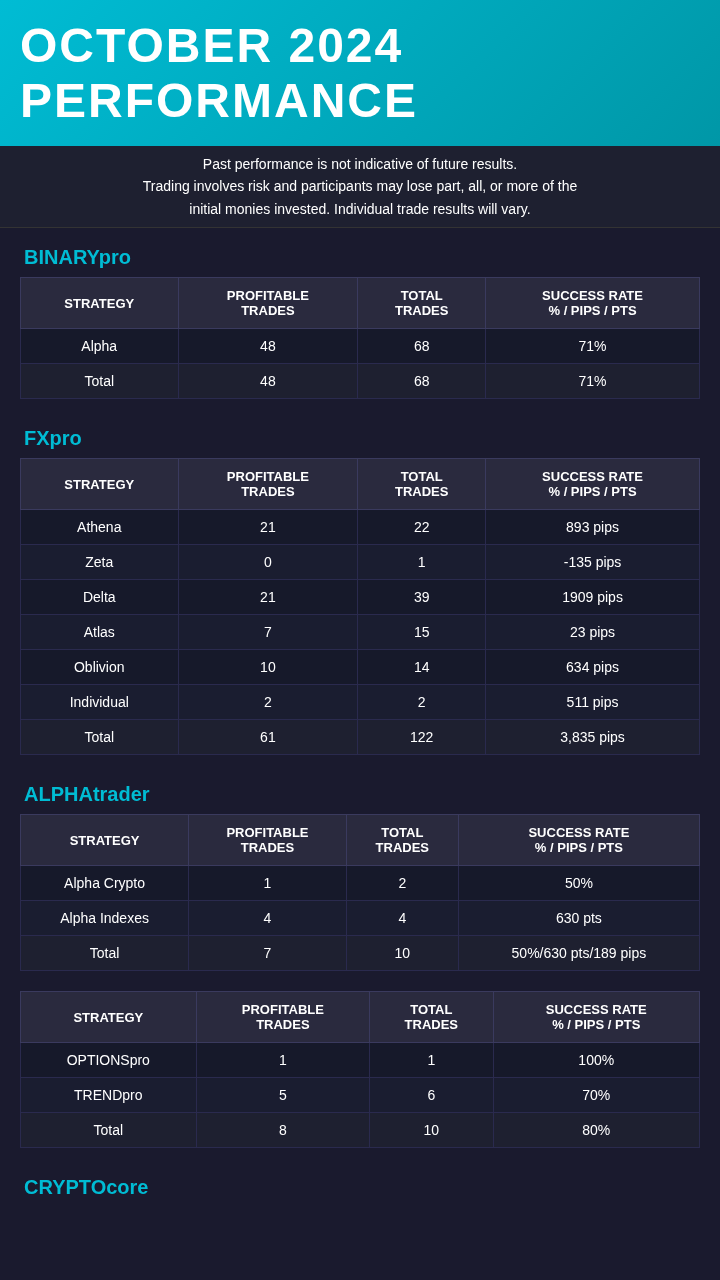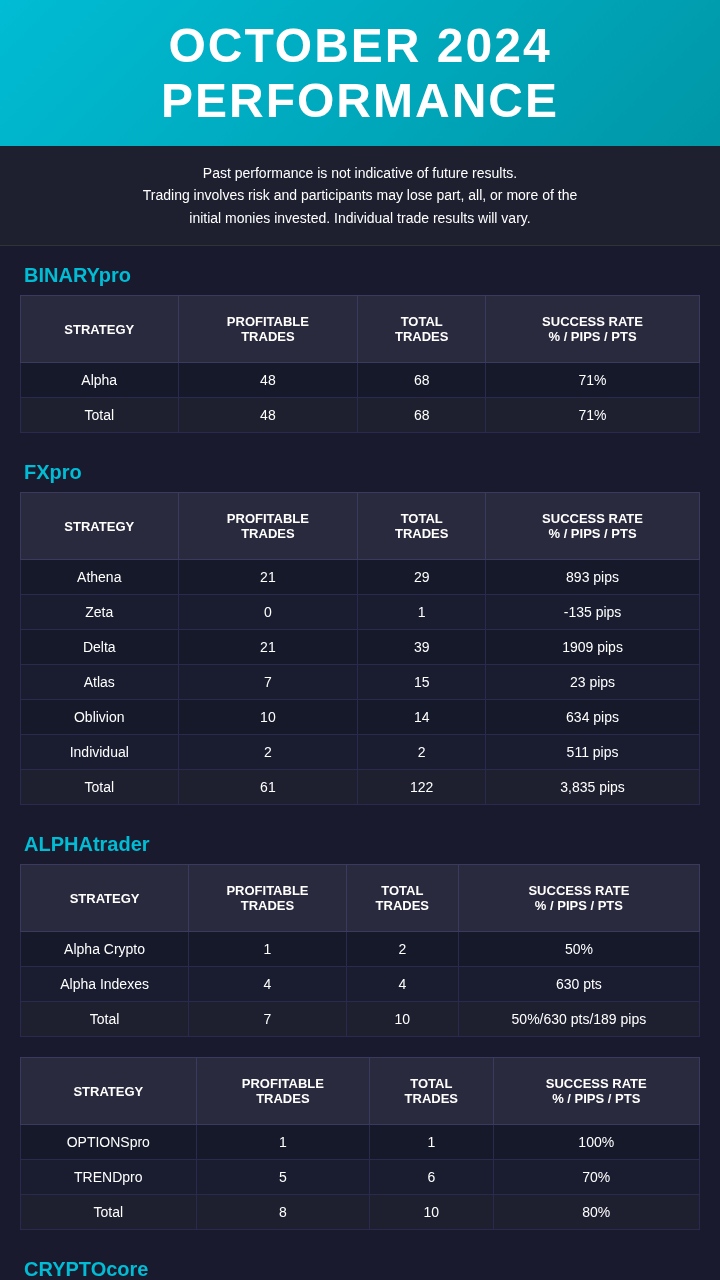--- a/index.html
+++ b/index.html
@@ -7,33 +7,32 @@
       background: #1a1a2e;
       font-family: Arial, sans-serif;
       width: 720px;
       min-height: 1280px;
       color: #ffffff;
     }
 
     .header {
       background: linear-gradient(135deg, #00bcd4, #0097a7);
       padding: 18px 20px;
-      text-align: center;
     }
     .header h1 {
       font-size: 48px;
       font-weight: 900;
       color: #ffffff;
       letter-spacing: 2px;
       text-transform: uppercase;
     }
 
     .disclaimer {
       background: #1e2030;
-      padding: 16px 40px;
+      padding: 7px 40px;
       text-align: center;
       color: #ffffff;
       font-size: 14px;
       line-height: 1.6;
       border-bottom: 1px solid #333;
     }
 
     .content {
       padding: 10px 20px;
     }
@@ -53,21 +52,21 @@
       width: 100%;
       border-collapse: collapse;
       background: #1e2030;
     }
 
     thead tr {
       background: #2a2a3e;
     }
 
     thead th {
-      padding: 18px 8px;
+      padding: 10px 8px;
       text-align: center;
       font-size: 13px;
       font-weight: bold;
       color: #ffffff;
       border: 1px solid #3a3a5e;
       text-transform: uppercase;
     }
 
     thead th:first-child {
       text-align: center;
@@ -148,21 +147,21 @@
           <th>STRATEGY</th>
           <th>PROFITABLE<br>TRADES</th>
           <th>TOTAL<br>TRADES</th>
           <th>SUCCESS RATE<br>% / PIPS / PTS</th>
         </tr>
       </thead>
       <tbody>
         <tr>
           <td>Athena</td>
             <td>21</td>
-            <td>29</td>
+            <td>22</td>
             <td>893 pips</td>
         </tr>
         <tr>
           <td>Zeta</td>
             <td>0</td>
             <td>1</td>
             <td>-135 pips</td>
         </tr>
         <tr>
           <td>Delta</td>

